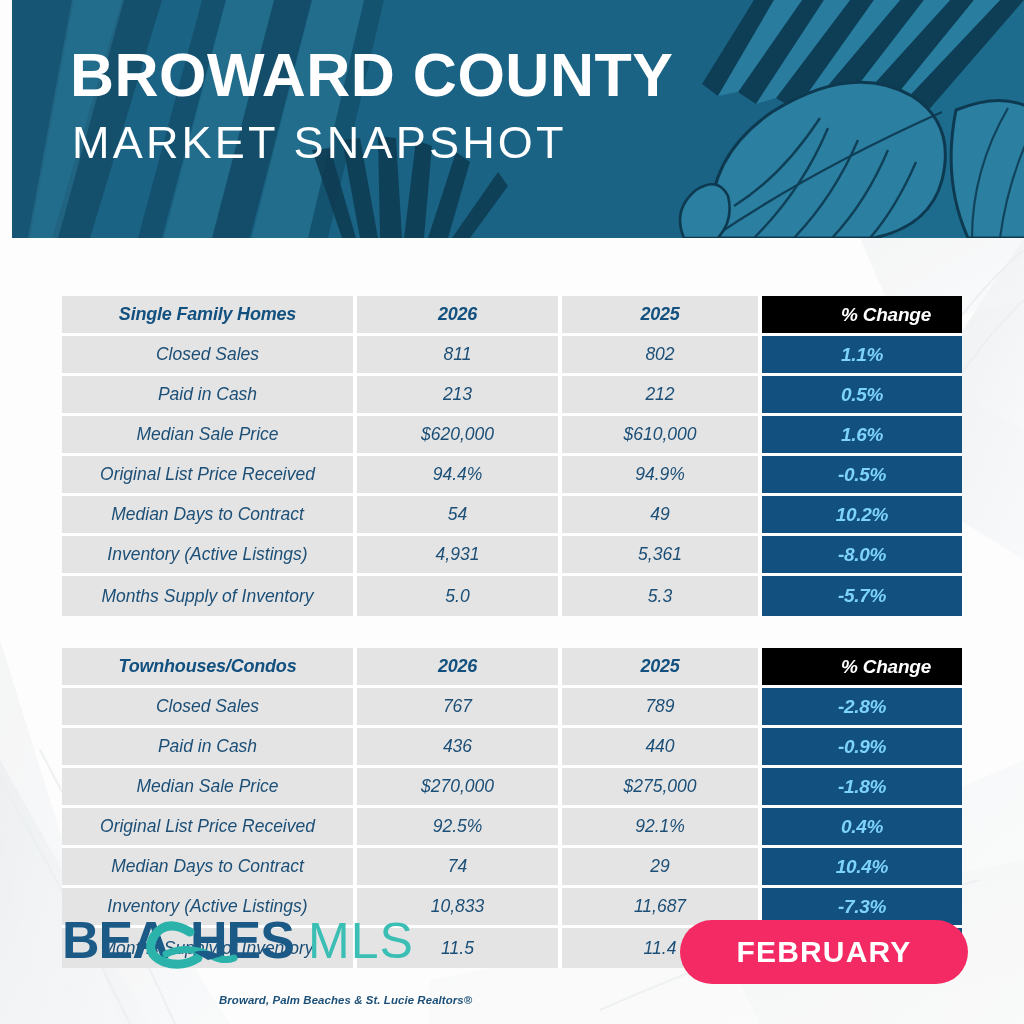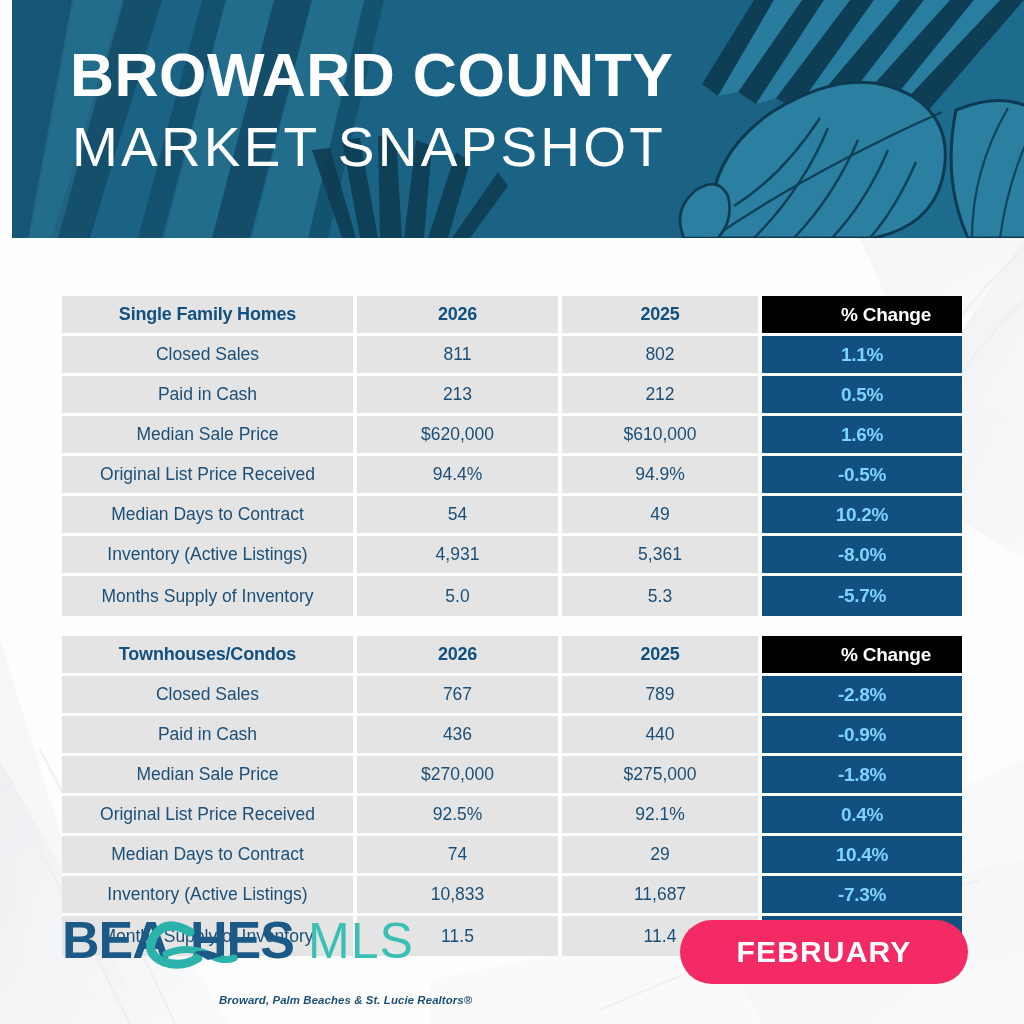--- a/index.html
+++ b/index.html
@@ -59,21 +59,21 @@
   .title-main {
     font-size: 61px;
     font-weight: 700;
     letter-spacing: 0.5px;
     color: #ffffff;
     line-height: 1.02;
     margin: 0;
     white-space: nowrap;
   }
   .title-sub {
-    font-size: 55px;
+    font-size: 45px;
     font-weight: 400;
     letter-spacing: 3.2px;
     color: #ffffff;
     line-height: 1.0;
     margin: 14px 0 0 2px;
     white-space: nowrap;
   }
 
   
   .tables {
@@ -81,22 +81,23 @@
     left: 62px;
     top: 296px;
     width: 900px;
     z-index: 2;
   }
   .mtable {
     width: 900px;
     border-collapse: separate;
     border-spacing: 0;
     table-layout: fixed;
-  }
-  .mtable + .mtable { margin-top: 20px; }
+    font-style: italic;
+  }
+  .mtable + .mtable { margin-top: 32px; }
 
   .mtable tr { height: 40px; }
   .mtable td, .mtable th {
     background: #e4e4e4;
     padding: 0;
     text-align: center;
     vertical-align: middle;
     border-bottom: 3px solid #ffffff;
     border-right: 4px solid #ffffff;
     color: #1c4f77;

